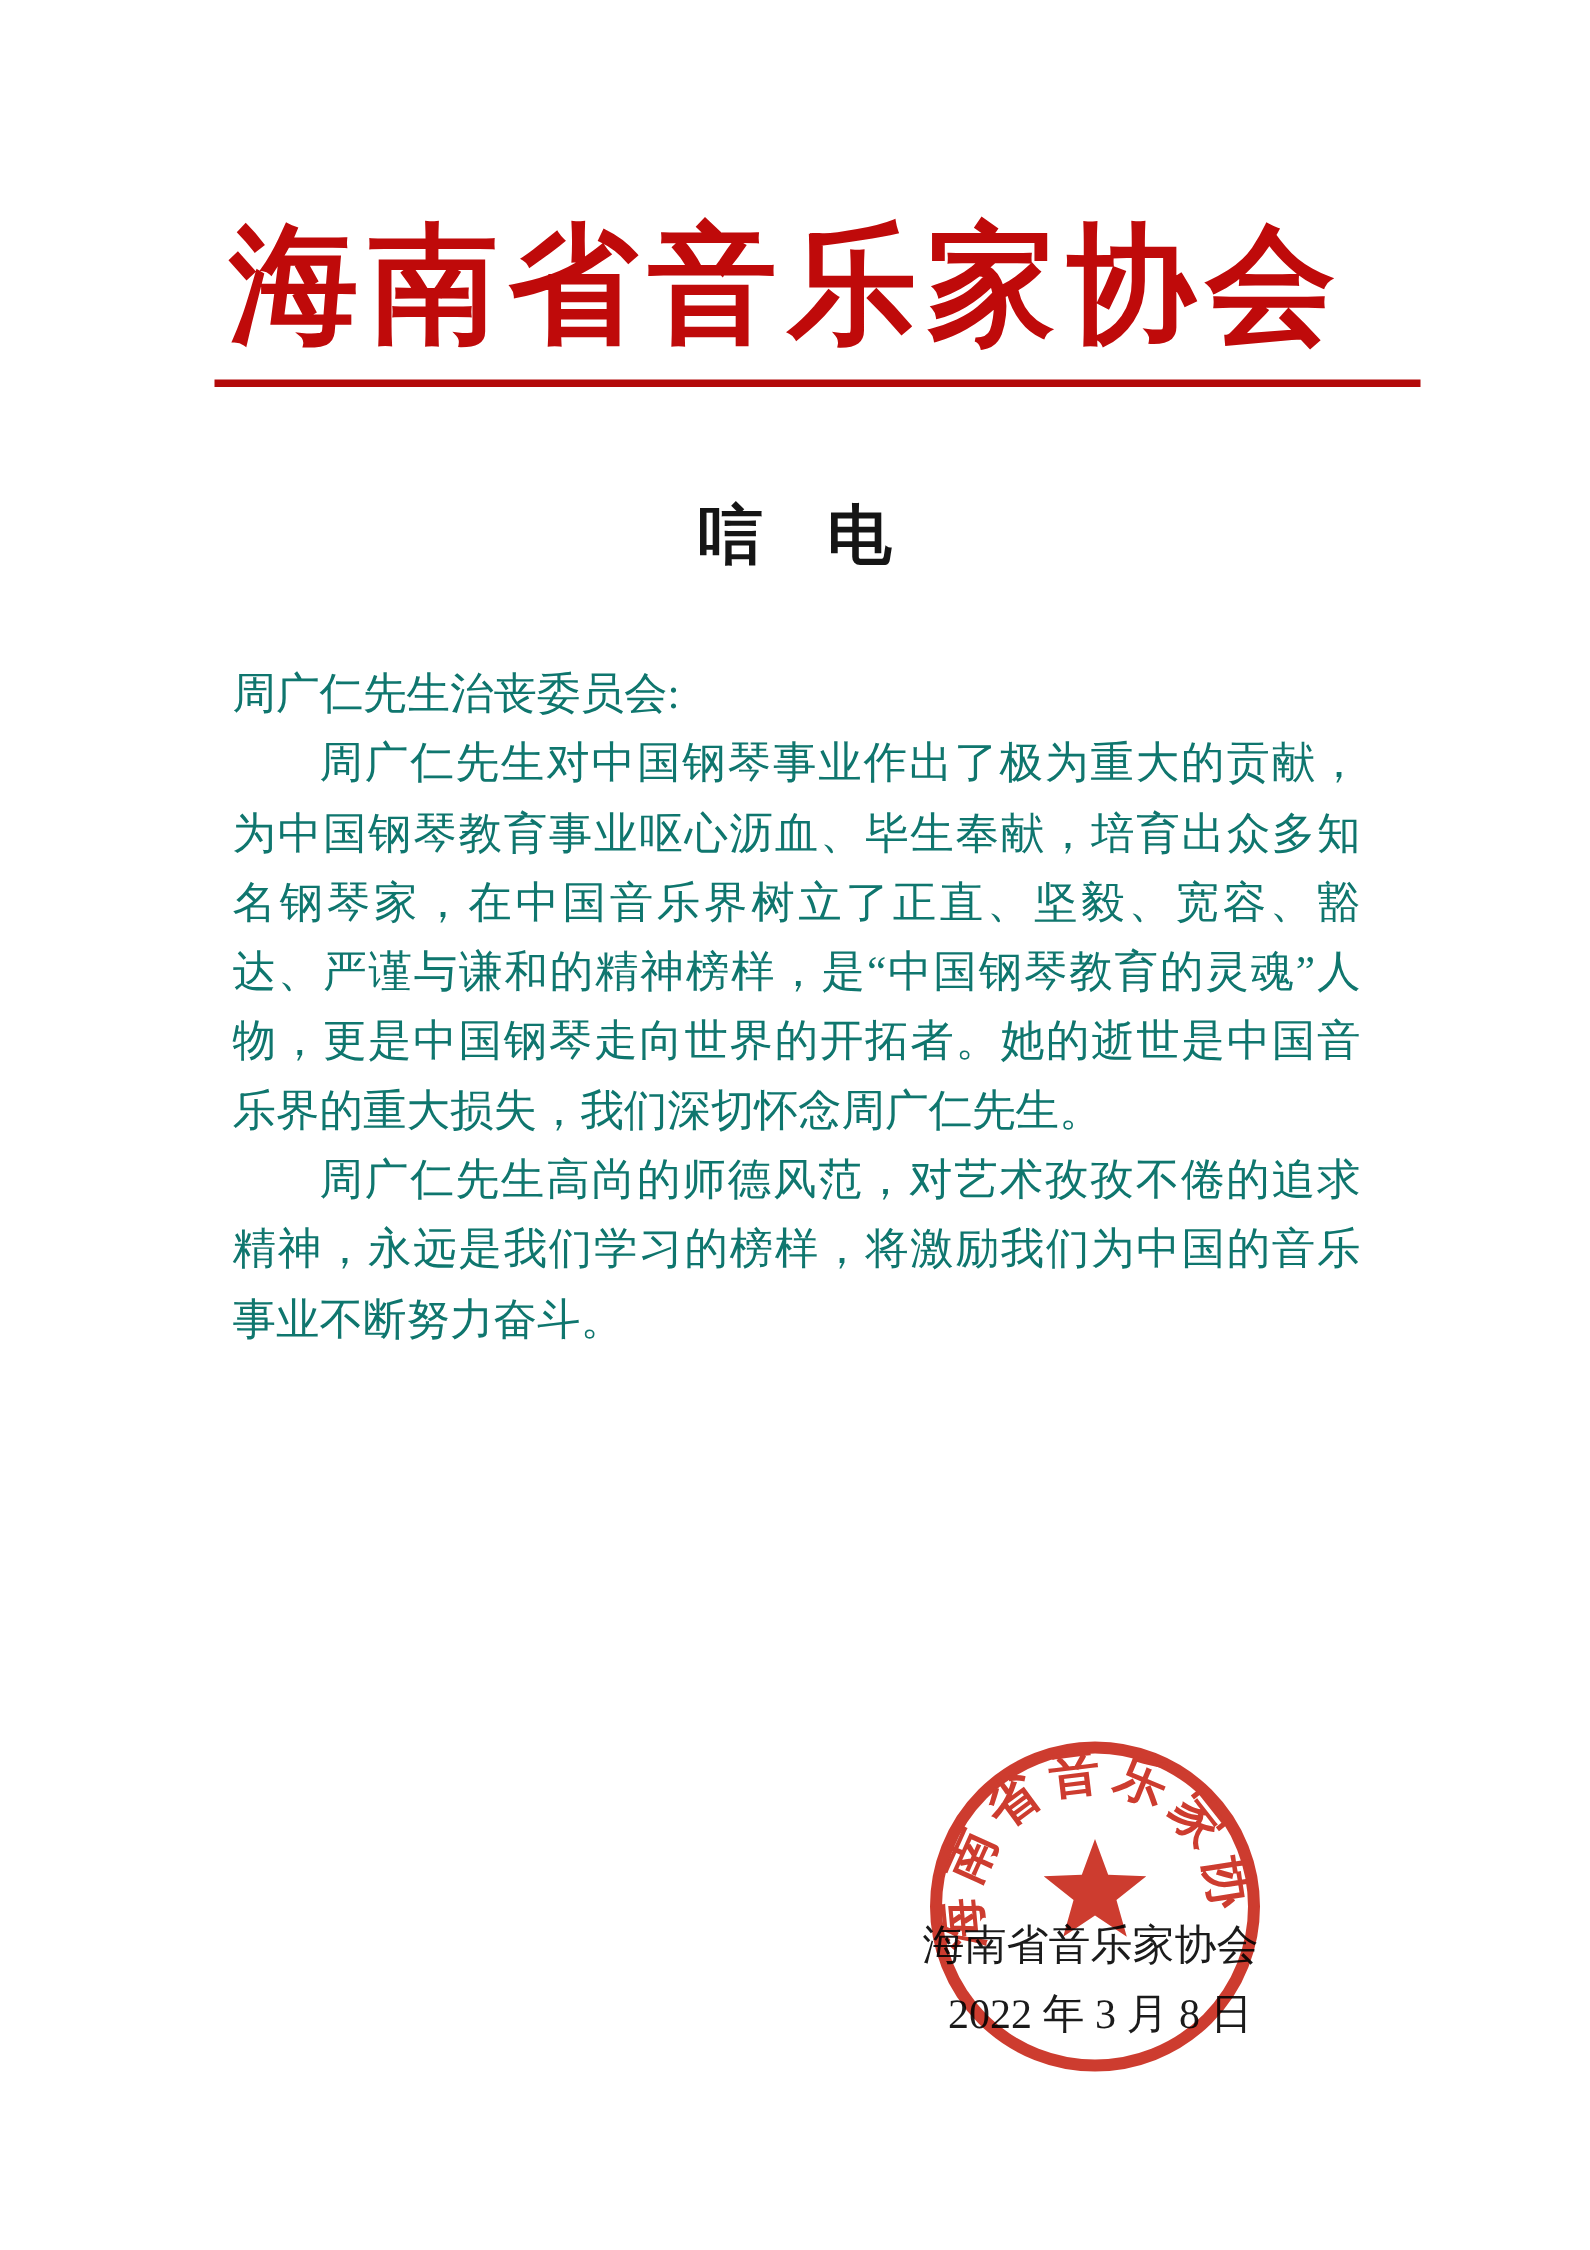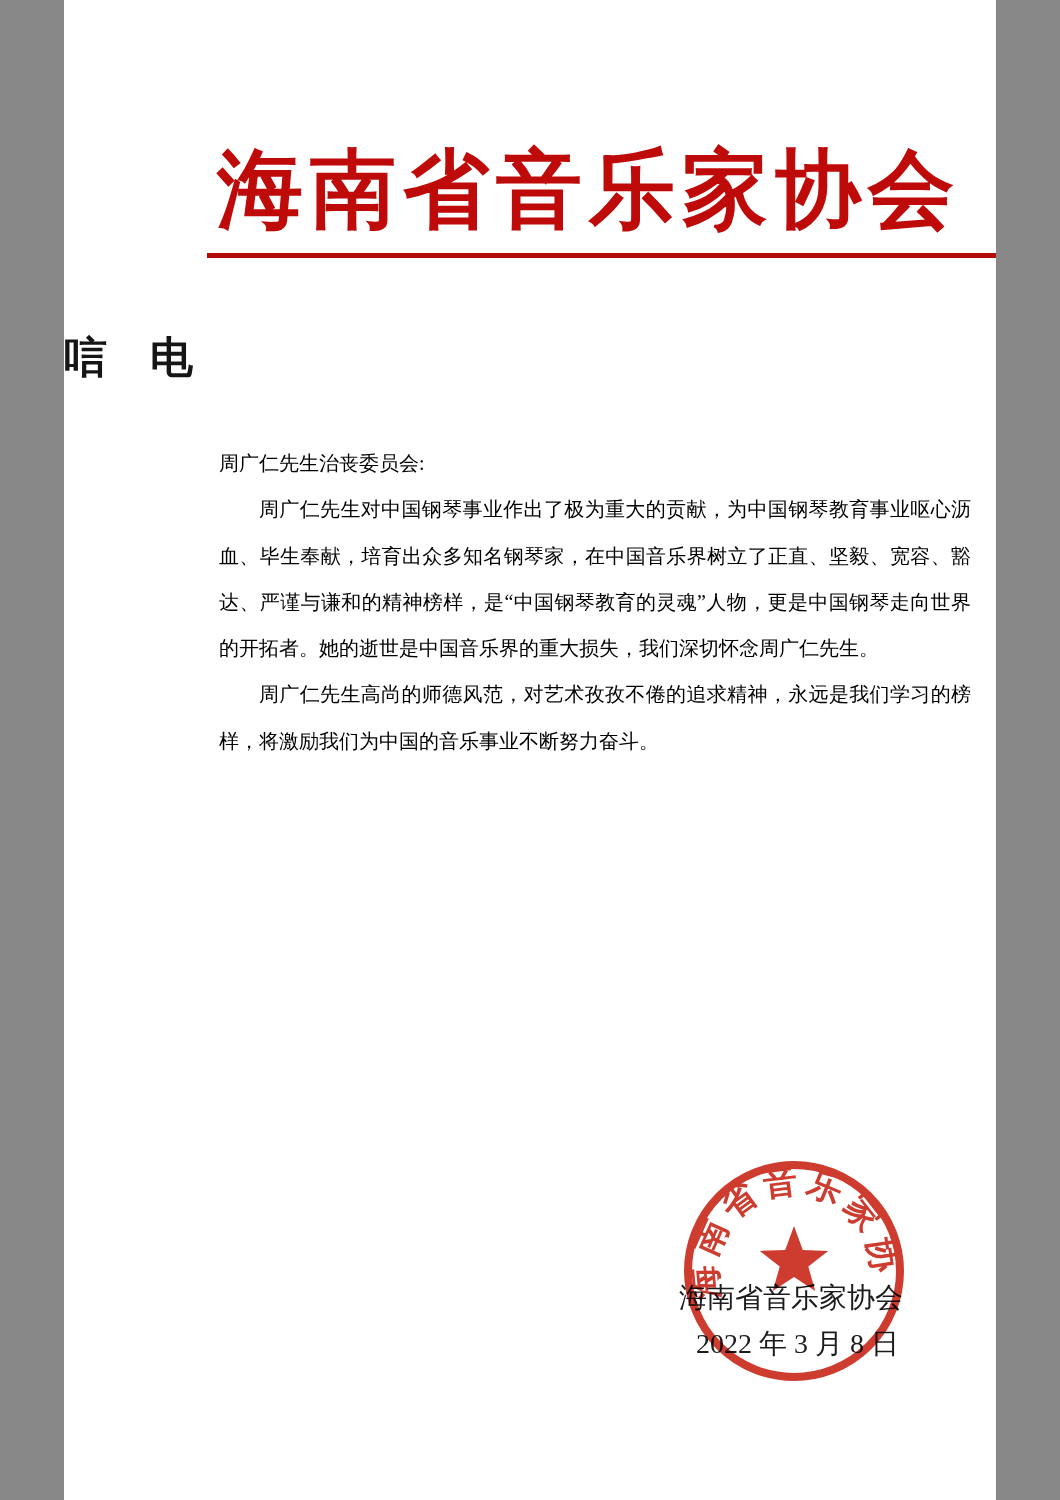--- a/index.html
+++ b/index.html
@@ -1,19 +1,19 @@
 <!DOCTYPE html>
 <html><head>
 <meta charset="utf-8">
 <style>
   html, body { margin: 0; padding: 0; }
   body { background: #888; }
   #page {
     position: relative;
-    width: 932px;
+    width: 1060px;
     height: 1500px;
     margin: 0 auto;
     background: #ffffff;
     overflow: hidden;
     font-family: "Liberation Serif", "DejaVu Serif", serif;
   }
   .letterhead {
     position: absolute;
     left: 153px;
     top: 143px;
@@ -31,34 +31,35 @@
     top: 253px;
     width: 804px;
     height: 5px;
     background: #b30a0a;
   }
   .doc-title {
     position: absolute;
     left: 0;
     top: 332px;
     width: 1060px;
+    text-align: center;
     font-size: 43px;
     line-height: 52px;
     font-weight: bold;
     color: #151515;
     white-space: pre;
   }
   .body-text {
     position: absolute;
     left: 155px;
     top: 440px;
     width: 752px;
-    font-size: 20px;
+    font-size: 29px;
     line-height: 46.3px;
-    color: #000000;
+    color: #0f766e;
     text-align: justify;
   }
   .body-text p {
     margin: 0;
     padding: 0;
     text-indent: 2em;
   }
   .body-text .salutation { text-indent: 0; }
   .sig-org {
     position: absolute;

